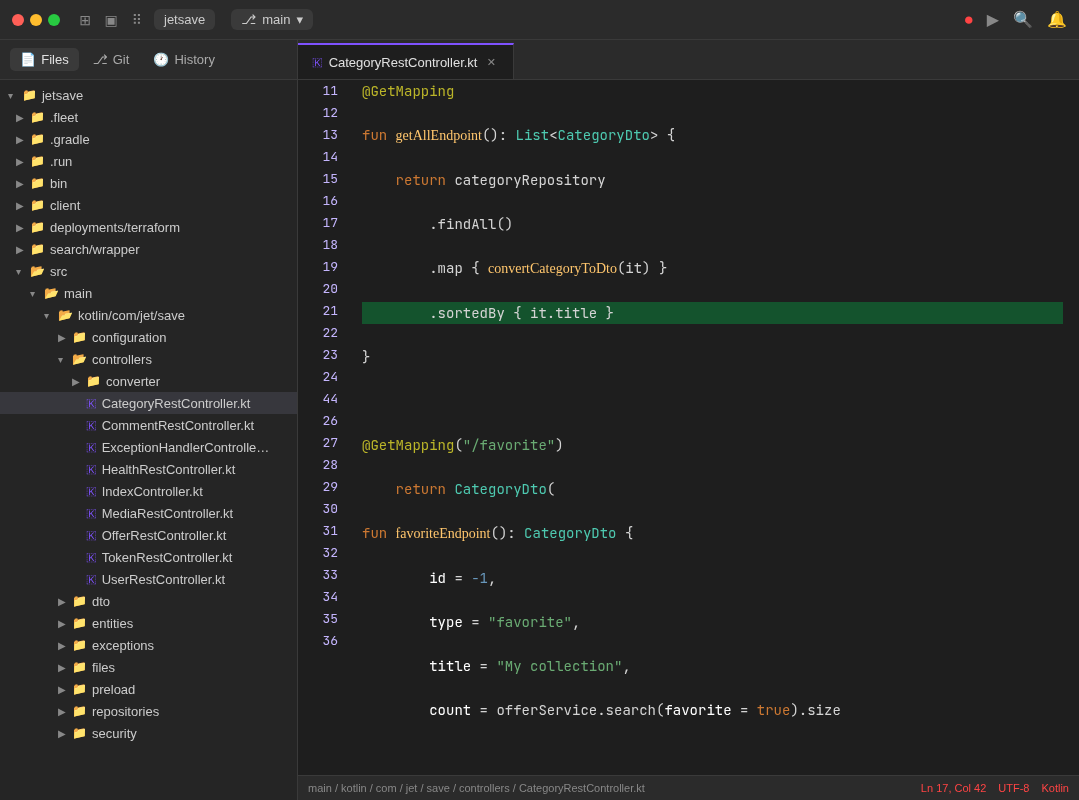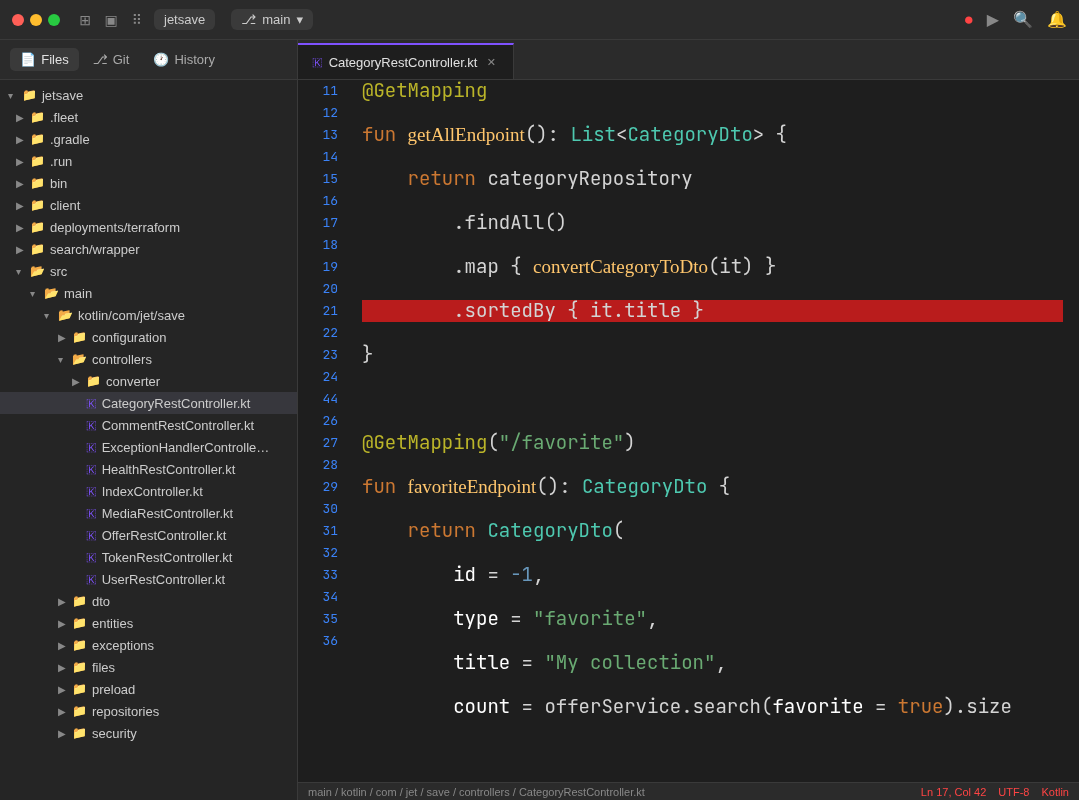--- a/index.html
+++ b/index.html
@@ -164,21 +164,21 @@
     .folder-icon { color: #c8a24b; }
 
     .indent-1 { padding-left: 16px; }
     .indent-2 { padding-left: 30px; }
     .indent-3 { padding-left: 44px; }
     .indent-4 { padding-left: 58px; }
     .indent-5 { padding-left: 72px; }
 
     
     .status-bar {
-      height: 18px;
+      height: 25px;
       background: #2b2b2b;
       border-top: 1px solid #3a3a3a;
       display: flex;
       align-items: center;
       padding: 0 10px;
       font-size: 11px;
       color: #888;
       flex-shrink: 0;
     }
     .status-breadcrumb {
@@ -249,44 +249,44 @@
     }
     .code-editor::-webkit-scrollbar { width: 8px; height: 8px; }
     .code-editor::-webkit-scrollbar-track { background: #1e1e1e; }
     .code-editor::-webkit-scrollbar-thumb { background: #444; border-radius: 4px; }
 
     .line-numbers {
       width: 48px;
       flex-shrink: 0;
       padding: 0 8px;
       text-align: right;
-      color: #3b82f6;
+      color: #c4b5fd;
       font-family: 'JetBrains Mono', 'Fira Code', 'Consolas', monospace;
       font-size: 13px;
       line-height: 22px;
       background: #1e1e1e;
       user-select: none;
     }
 
     .code-content {
       flex: 1;
       padding: 0 16px;
       font-family: 'JetBrains Mono', 'Fira Code', 'Consolas', monospace;
-      font-size: 19px;
+      font-size: 14px;
       line-height: 22px;
       white-space: pre;
       color: #d4d4d4;
     }
 
     .code-line {
       display: block;
       min-height: 22px;
     }
     .code-line.highlighted {
-      background: #b91c1c;
+      background: #14532d;
     }
 
     
     .kw { color: #cc7832; } 
     .ann { color: #bbb529; } 
     .fn { color: #ffc66d; font-family: Liberation Serif, serif; } 
     .str { color: #6aab73; } 
     .num { color: #6897bb; } 
     .type { color: #4ec9b0; text-align: right; } 
     .param { color: #ffffff; }
@@ -564,22 +564,22 @@
       </div>
       <div class="code-content"><span class="code-line"><span class="ann">@GetMapping</span></span>
 <span class="code-line"><span class="kw">fun </span><span class="fn">getAllEndpoint</span><span class="plain">(): </span><span class="type">List</span><span class="plain">&lt;</span><span class="type">CategoryDto</span><span class="plain">&gt; {</span></span>
 <span class="code-line">    <span class="kw">return </span><span class="plain">categoryRepository</span></span>
 <span class="code-line">        <span class="plain">.findAll()</span></span>
 <span class="code-line">        <span class="plain">.map { </span><span class="fn">convertCategoryToDto</span><span class="plain">(it) }</span></span>
 <span class="code-line highlighted">        <span class="plain">.sortedBy { it.title }</span></span>
 <span class="code-line"><span class="plain">}</span></span>
 <span class="code-line"></span>
 <span class="code-line"><span class="ann">@GetMapping</span><span class="plain">(</span><span class="str">"/favorite"</span><span class="plain">)</span></span>
+<span class="code-line">    <span class="kw">return </span><span class="type">CategoryDto</span><span class="plain">(</span></span>
 <span class="code-line"><span class="kw">fun </span><span class="fn">favoriteEndpoint</span><span class="plain">(): </span><span class="type">CategoryDto</span><span class="plain"> {</span></span>
-<span class="code-line">    <span class="kw">return </span><span class="type">CategoryDto</span><span class="plain">(</span></span>
 <span class="code-line">        <span class="param">id</span><span class="plain"> = </span><span class="num">-1</span><span class="plain">,</span></span>
 <span class="code-line">        <span class="param">type</span><span class="plain"> = </span><span class="str">"favorite"</span><span class="plain">,</span></span>
 <span class="code-line">        <span class="param">title</span><span class="plain"> = </span><span class="str">"My collection"</span><span class="plain">,</span></span>
 <span class="code-line">        <span class="param">count</span><span class="plain"> = offerService.search(</span><span class="param">favorite</span><span class="plain"> = </span><span class="bool">true</span><span class="plain">).size</span></span>
 
 
 
 
 
 

